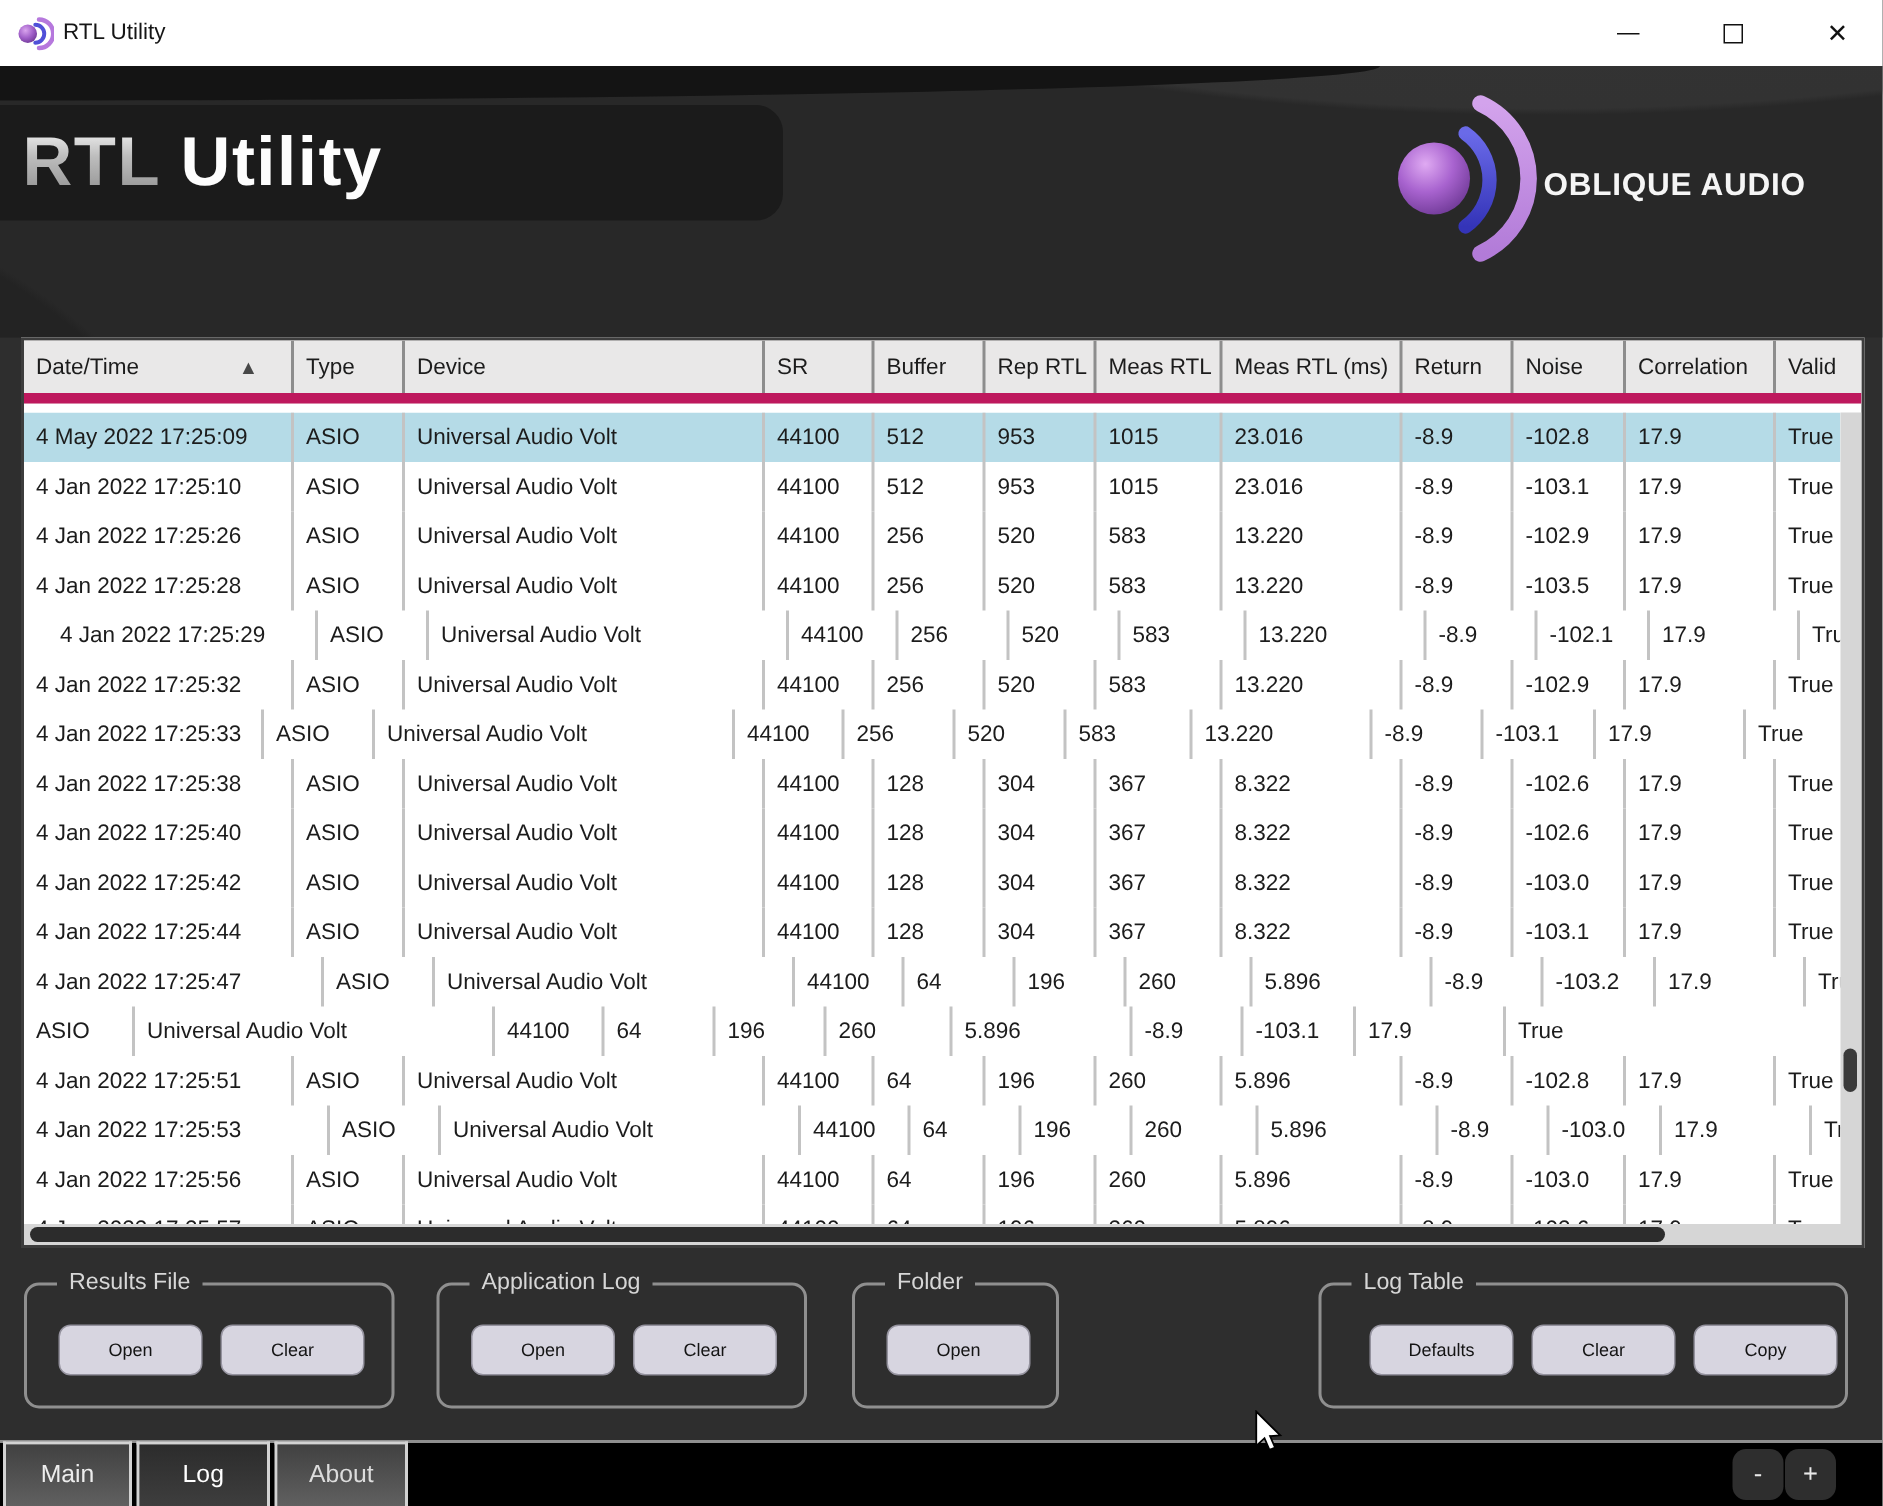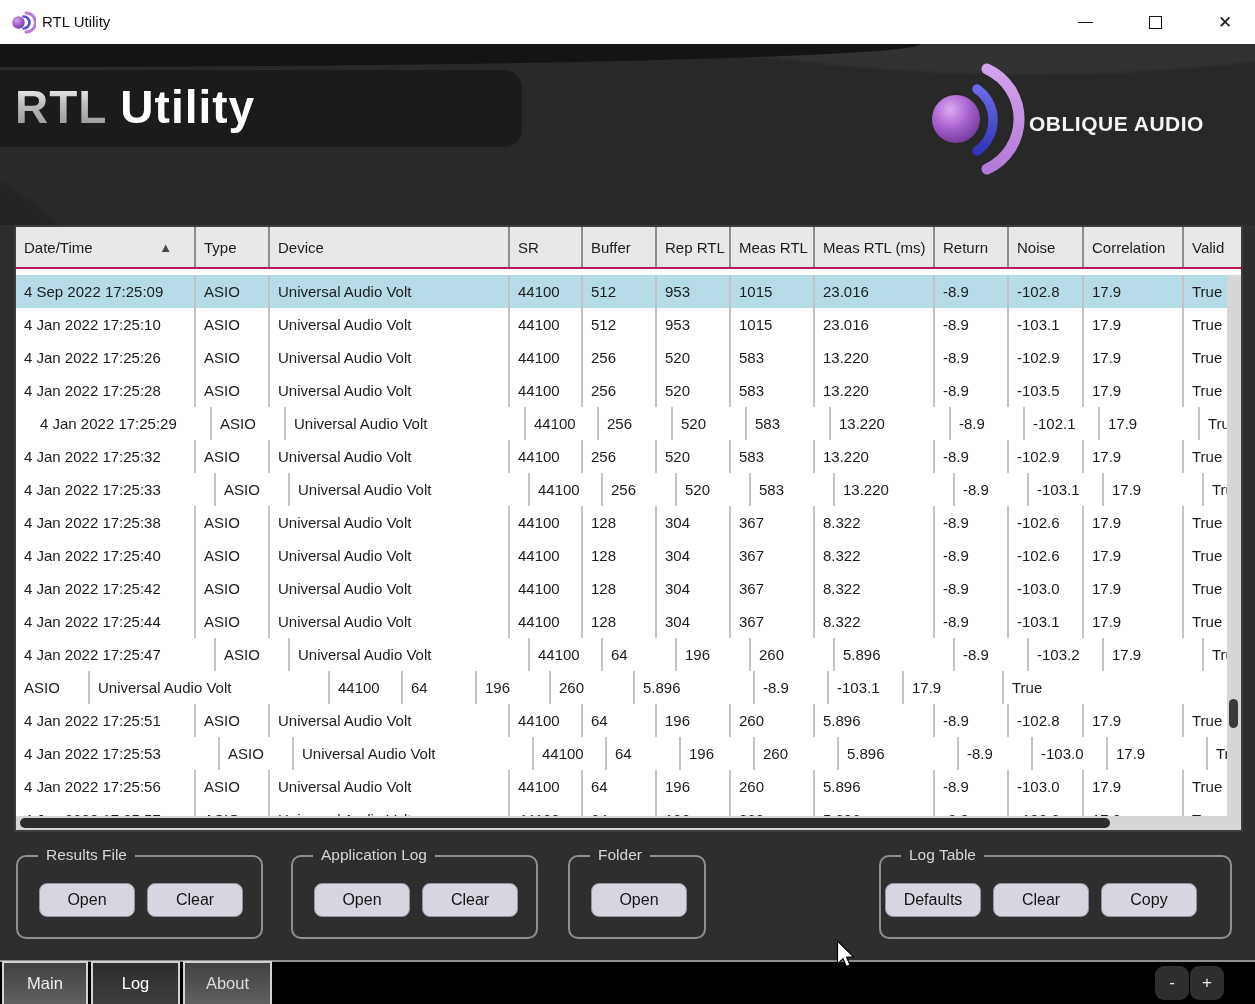--- a/index.html
+++ b/index.html
@@ -33,21 +33,21 @@
   .big-title .rest { color:#fdfdfd; }
 
   .brand { position:absolute; left:925px; top:12px; width:320px; height:130px;font-weight:bold; }
   .brand-logo { position:absolute; left:0; top:0; }
   .brand-text { position:absolute; left:104px; top:56px; color:#f5f5f5; font-size:21px; letter-spacing:0.5px; white-space:nowrap; }
 
   
   .table-wrap { position:absolute; left:14px; top:225px; width:1229px; height:607px; background:#ffffff;
     border:2px solid #3d3d3d; overflow:hidden; }
   .thead { position:absolute; left:0; top:0; right:0; height:42px; background:#e9e8e8;
-    border-bottom:2px solid #be185d; display:flex; }
+    border-bottom:7px solid #be185d; display:flex; }
   .thcell { display:flex; align-items:center; padding-left:8px; font-size:15px; color:#1c1c1c;
     border-right:2px solid #8d8d8d; overflow:hidden; white-space:nowrap; }
   .thcell:last-child { border-right:none; flex:1; }
   .sort-glyph { margin-left:auto; margin-right:22px; font-size:13px; color:#474747; }
   .tbody { position:absolute; left:0; top:48px; right:14px; bottom:0; overflow:hidden; }
   .trow { display:flex; height:33px; align-items:center; font-size:15px; color:#1c1c1c; background:#fff; }
   .trow.selected { background:#b5dbe7; }
   .tcell { height:100%; display:flex; align-items:center; padding-left:8px; border-right:2px solid #c3c3c3;
     overflow:hidden; white-space:nowrap; }
   .tcell:last-child { border-right:none; flex:1; }
@@ -56,26 +56,26 @@
   .vthumb { position:absolute; left:2px; top:424px; width:9px; height:29px; border-radius:5px; background:#3a3a3a; }
   .hscroll { position:absolute; left:0; right:0; bottom:0; height:14px; background:#d6d6d6; }
   .hthumb { position:absolute; left:4px; top:2px; width:1090px; height:10px; border-radius:5px; background:#2c2c2c; }
 
   
   .group { position:absolute; height:84px; border:2px solid #8f8f8f; border-radius:10px; }
   .group-label { position:absolute; top:-11px; left:20px; background:#2e2e2e; padding:0 8px;
     color:#d6d6d6; font-size:15.5px; white-space:nowrap; }
   .group-btns { position:absolute; left:0; top:26px; display:flex; gap:12px; padding-left:21px; }
   .btn { width:96px; height:34px; border-radius:8px; background:#d7d5e0; border:1px solid #94929e;
-    display:flex; align-items:center; justify-content:center; font-size:16px; color:#141414; }
+    display:flex; align-items:center; justify-content:center; font-size:12px; color:#141414; }
   .g-results { left:16px; top:855px; width:247px; }
   .g-applog  { left:291px; top:855px; width:247px; }
   .g-folder  { left:568px; top:855px; width:138px; }
   .g-logtable{ left:879px; top:855px; width:353px; }
-  .g-logtable .group-btns { padding-left:4px; }
+  .g-logtable .group-btns { padding-left:32px; }
 
   
   .strip-line { position:absolute; left:0; top:960px; width:1255px; height:2px; background:#8f8f8f; }
   .bottom-strip { position:absolute; left:0; top:962px; width:1255px; height:42px; background:#000000; }
   .tab { position:absolute; top:961px; height:43px; border:2px solid #d2d2d2; border-bottom:none;
     display:flex; align-items:center; justify-content:center; font-size:16.5px; color:#ededed; z-index:5;
     background:linear-gradient(180deg,#414141 0%,#606060 100%); }
   .tab.active { background:linear-gradient(180deg,#2c2c2c 0%,#3e3e3e 100%); color:#ffffff; }
   .tab-main  { left:2px;  width:86px; }
   .tab-log   { left:91px; width:89px; }
@@ -181,21 +181,21 @@
       </div>
       <div class="thcell" style="width: 100px;">
         <span>Correlation</span>
       </div>
       <div class="thcell">
         <span>Valid</span>
       </div>
     </div>
   <div class="tbody" id="tbody">
       <div class="trow selected">
-        <div class="tcell" style="width: 180px;">4 Sep 2022 17:25:09</div>
+        <div class="tcell" style="width: 180px;">4 May 2022 17:25:09</div>
         <div class="tcell" style="width: 74px;">ASIO</div>
         <div class="tcell" style="width: 240px;">Universal Audio Volt</div>
         <div class="tcell" style="width: 73px;">44100</div>
         <div class="tcell" style="width: 74px;">512</div>
         <div class="tcell" style="width: 74px;">953</div>
         <div class="tcell" style="width: 84px;">1015</div>
         <div class="tcell" style="width: 120px;">23.016</div>
         <div class="tcell" style="width: 74px;">-8.9</div>
         <div class="tcell" style="width: 75px;">-102.8</div>
         <div class="tcell" style="width: 100px;">17.9</div>
@@ -265,21 +265,21 @@
         <div class="tcell" style="width: 74px;">256</div>
         <div class="tcell" style="width: 74px;">520</div>
         <div class="tcell" style="width: 84px;">583</div>
         <div class="tcell" style="width: 120px;">13.220</div>
         <div class="tcell" style="width: 74px;">-8.9</div>
         <div class="tcell" style="width: 75px;">-102.9</div>
         <div class="tcell" style="width: 100px;">17.9</div>
         <div class="tcell">True</div>
       </div>
       <div class="trow">
-        <div class="tcell" style="width: 200px;">4 Jan 2022 17:25:33</div>
+        <div class="tcell" style="width: 160px;">4 Jan 2022 17:25:33</div>
         <div class="tcell" style="width: 74px;">ASIO</div>
         <div class="tcell" style="width: 240px;">Universal Audio Volt</div>
         <div class="tcell" style="width: 73px;">44100</div>
         <div class="tcell" style="width: 74px;">256</div>
         <div class="tcell" style="width: 74px;">520</div>
         <div class="tcell" style="width: 84px;">583</div>
         <div class="tcell" style="width: 120px;">13.220</div>
         <div class="tcell" style="width: 74px;">-8.9</div>
         <div class="tcell" style="width: 75px;">-103.1</div>
         <div class="tcell" style="width: 100px;">17.9</div>

